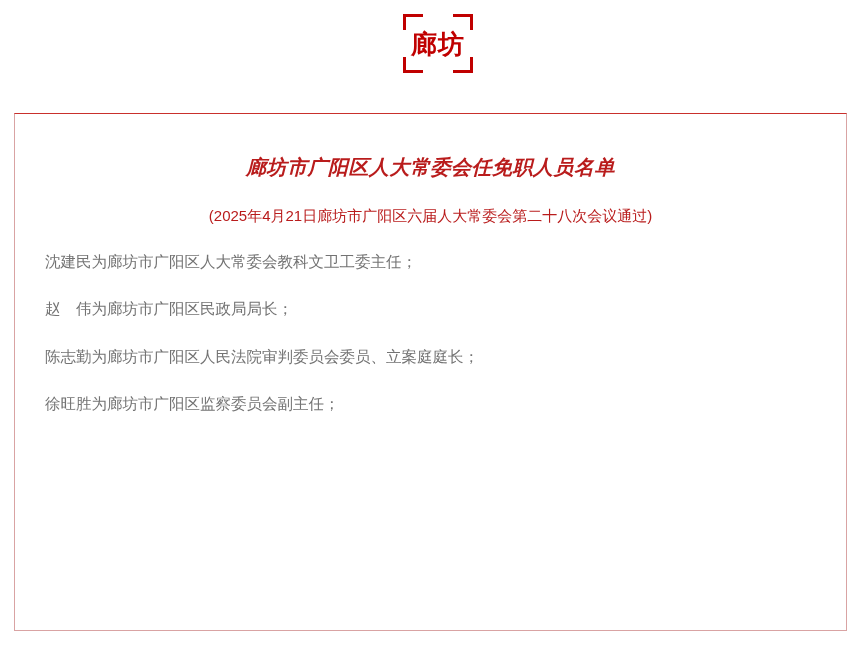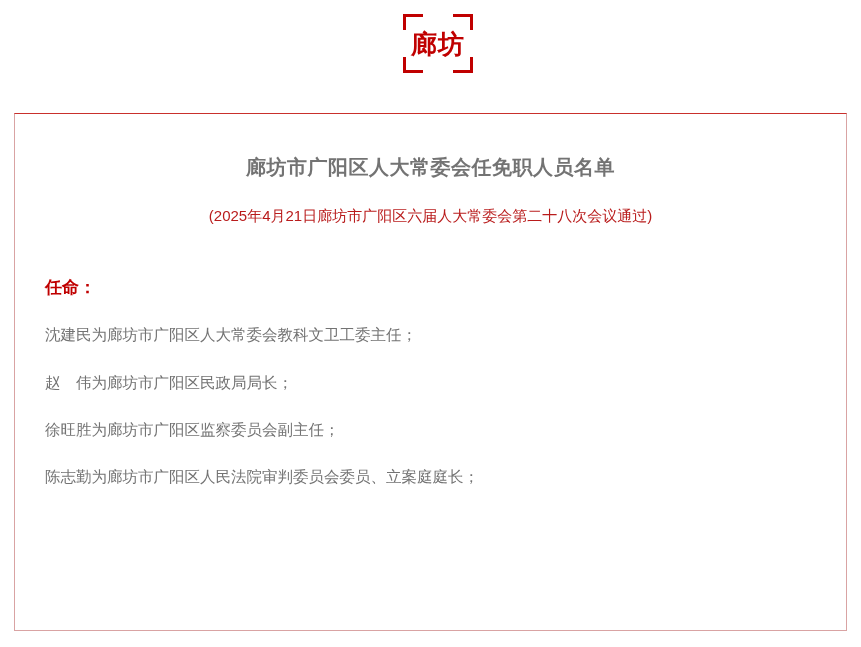--- a/index.html
+++ b/index.html
@@ -63,26 +63,27 @@
     border: 1px solid #d9a3a3;
     border-top: 1px solid #c9302c;
     box-sizing: border-box;
     padding: 26px 30px 30px 30px;
     background: #ffffff;
     min-height: 518px;
   }
 
   .doc-title {
     text-align: center;
-    color: #737373;
+    color: #b91c1c;
     font-size: 20px;
     font-weight: bold;
     line-height: 1.5;
     margin: 12px 0 0 0;
     letter-spacing: 0.5px;
+    font-style: italic;
   }
   .doc-subtitle {
     text-align: center;
     color: #b91c1c;
     font-size: 15px;
     line-height: 1.6;
     margin: 22px 0 0 0;
   }
 
   .section-heading {
@@ -117,21 +118,20 @@
       <span class="corner bl"></span>
       <span class="corner br"></span>
     </div>
     <div class="logo-text">廊坊</div>
   </div>
 </div>
 
 <div class="doc-card">
   <h1 class="doc-title">廊坊市广阳区人大常委会任免职人员名单</h1>
   <p class="doc-subtitle">(2025年4月21日廊坊市广阳区六届人大常委会第二十八次会议通过)</p>
-  <h2 class="section-heading">任命：</h2>
   <ul class="entry-list">
     <li>沈建民为廊坊市广阳区人大常委会教科文卫工委主任；</li>
     <li>赵　伟为廊坊市广阳区民政局局长；</li>
+    <li>陈志勤为廊坊市广阳区人民法院审判委员会委员、立案庭庭长；</li>
     <li>徐旺胜为廊坊市广阳区监察委员会副主任；</li>
-    <li>陈志勤为廊坊市广阳区人民法院审判委员会委员、立案庭庭长；</li>
 
   </ul>
 </div>
 
 </body></html>

